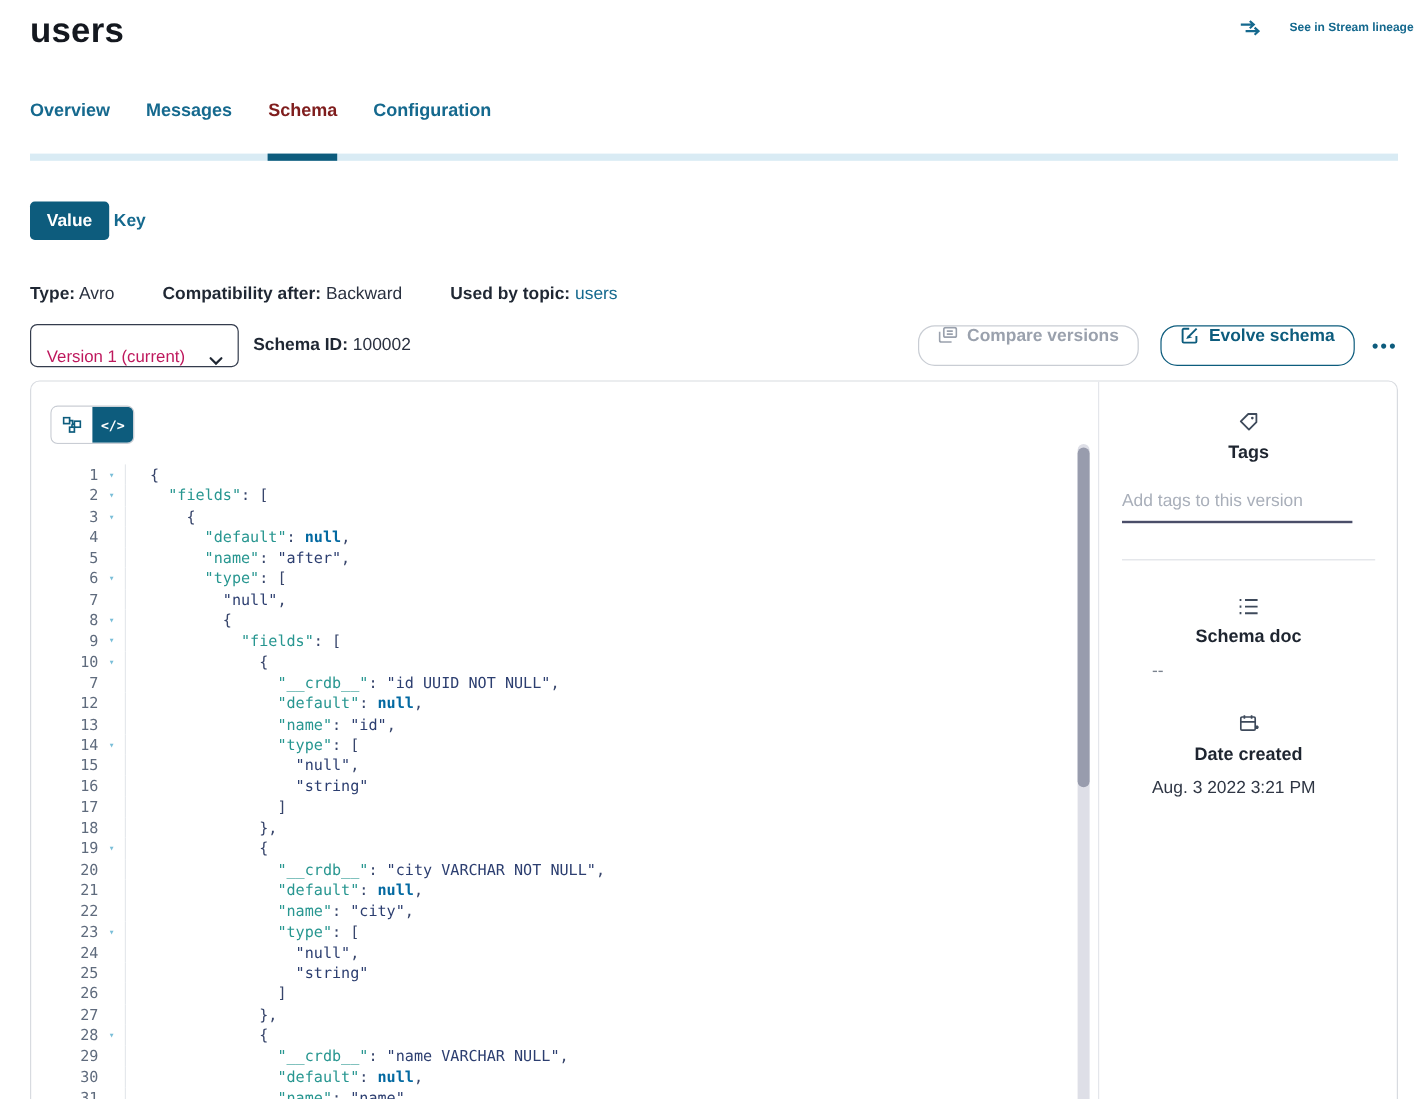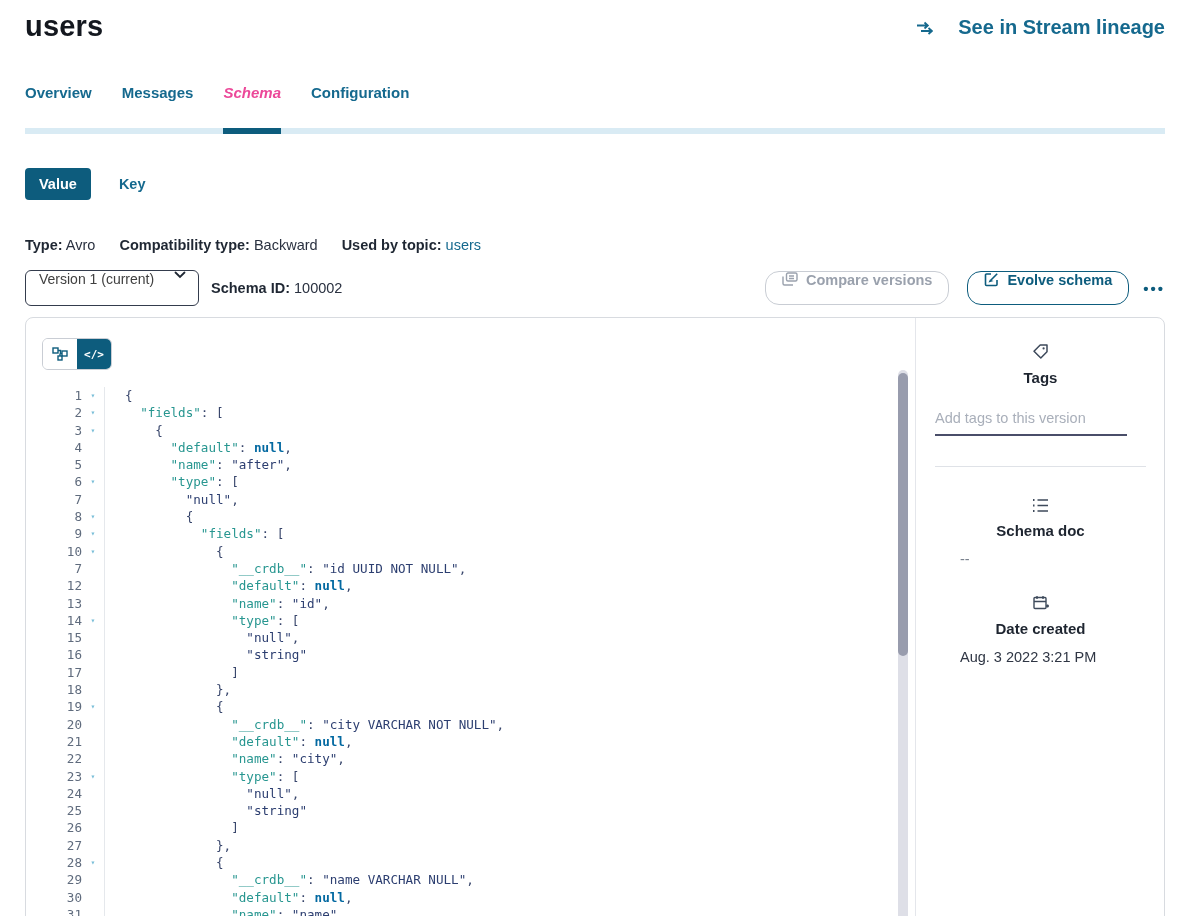--- a/index.html
+++ b/index.html
@@ -2,46 +2,46 @@
 <html><head>
 <meta charset="utf-8">
 <style>
   * { box-sizing: border-box; margin: 0; padding: 0; }
   html, body { width: 1189px; height: 916px; overflow: hidden; background: #ffffff;
     font-family: "Liberation Sans", sans-serif; color: #2a3140; }
   .page { padding: 0 24px 0 25px; position: relative; height: 900px; }
 
   
   .page-title { font-size: 29px; font-weight: 700; color: #14181f; padding-top: 10px; letter-spacing: .2px; }
-  .lineage-link { position: absolute; top: 16px; right: 24px; color: #15698e; font-size: 20px;
+  .lineage-link { position: absolute; top: 16px; right: 11px; color: #15698e; font-size: 10px;
     font-weight: 700; display: flex; align-items: center; gap: 25px; cursor: pointer; }
 
   
   .tabs { display: flex; gap: 30px; margin-top: 41px; position: relative; }
   .tabs::after { content: ""; position: absolute; left: 0; right: 0; bottom: -6px; height: 6px; background: #d9ebf4; }
   .tab { font-size: 15px; font-weight: 700; color: #15698e; padding-bottom: 27px; position: relative; cursor: pointer; }
-  .tab.active { color: #ec4899; font-style: italic; }
+  .tab.active { color: #7f1d1d; }
   .tab.active::after { content: ""; position: absolute; left: 0; right: 0; bottom: -6px; height: 6px; background: #0d5c7d; z-index: 2; }
 
   
-  .vk-row { margin-top: 40px; display: flex; gap: 24px; }
+  .vk-row { margin-top: 40px; display: flex; }
   .vk-btn { font-size: 14.5px; font-weight: 700; border-radius: 4px; padding: 8px 14px; cursor: pointer; }
   .vk-btn.active { background: #0d5c7d; color: #ffffff; }
   .vk-btn.inactive { color: #15698e; background: transparent; padding: 8px 4px; }
 
   
-  .meta-row { margin-top: 37px; display: flex; gap: 24px; font-size: 14.5px; color: #2a3140; }
+  .meta-row { margin-top: 37px; display: flex; gap: 40px; font-size: 14.5px; color: #2a3140; }
   .meta-item b { color: #1f2733; font-weight: 700; }
   .meta-link { color: #15698e; cursor: pointer; }
 
   
   .version-row { margin-top: 17px; display: flex; align-items: center; }
   .version-select { width: 174px; height: 36px; border: 1px solid #343c4d; border-radius: 6px;
-    display: flex; align-items: flex-start; justify-content: space-between; padding: 0 12px 0 13px;
-    font-size: 14px; color: #404040; cursor: pointer; background: #fff; }
+    display: flex; align-items: flex-end; justify-content: space-between; padding: 0 12px 0 13px;
+    font-size: 14px; color: #be185d; cursor: pointer; background: #fff; }
   .schema-id { margin-left: 12px; font-size: 14.5px; }
   .schema-id b { font-weight: 700; color: #1f2733; }
   .spacer { flex: 1; }
   .btn { height: 34px; border-radius: 14px; display: inline-flex; align-items: flex-start; gap: 8px;
     padding: 0 16px; font-size: 14.5px; font-weight: 700; cursor: pointer; background: #fff; }
   .btn-disabled { border: 1px solid #c9cdd4; color: #9aa1ad; cursor: default; }
   .btn-primary-outline { border: 1px solid #0d5c7d; color: #0d5c7d; margin-left: 18px; }
   .more-menu { color: #0d5c7d; font-size: 15px; font-weight: 700; letter-spacing: 2px; margin-left: 14px; cursor: pointer; }
 
   
@@ -110,21 +110,21 @@
     <div class="vk-btn active">Value</div>
     <div class="vk-btn inactive">Key</div>
   </div>
 
   <div class="meta-row">
     <div class="meta-item">
       <b>Type:</b>
       <span>Avro</span>
     </div>
     <div class="meta-item">
-      <b>Compatibility type:</b>
+      <b>Compatibility after:</b>
       <span>Backward</span>
     </div>
     <div class="meta-item">
       <b>Used by topic:</b>
       <span class="meta-link">users</span>
     </div>
   </div>
 
   <div class="version-row">
     <div class="version-select">

